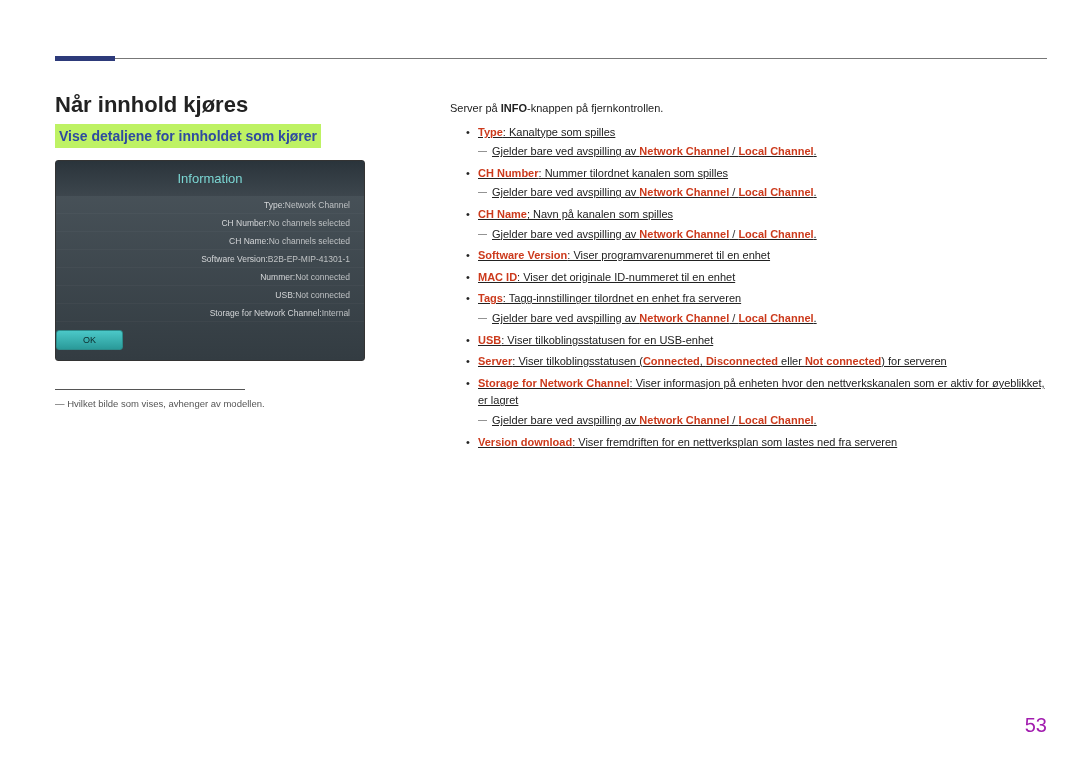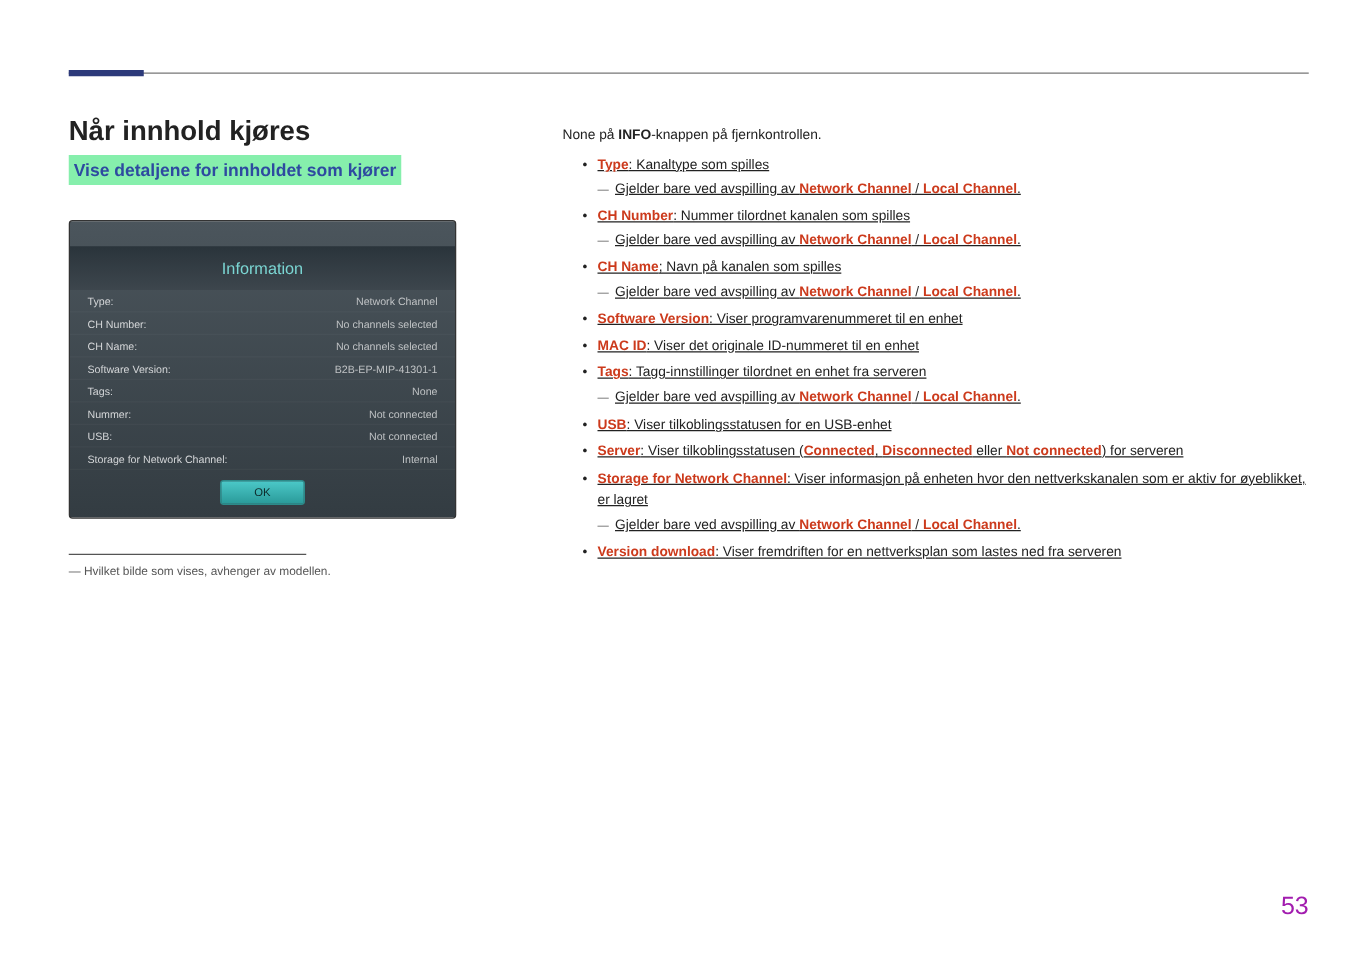--- a/index.html
+++ b/index.html
@@ -33,53 +33,52 @@
     left: 55px;
     width: 370px;
   }
   h1 {
     font-size: 22px;
     font-weight: 700;
     margin-bottom: 6px;
   }
   h2 {
     display: inline-block;
-    background: #86efac;
+    background: #bef264;
     color: #2e4aa0;
     font-size: 14px;
     font-weight: 700;
     padding: 4px 4px;
-    margin-bottom: 28px;
+    margin-bottom: 12px;
   }
   .info-panel {
     width: 310px;
     border: 1px solid #333;
     border-radius: 3px;
     background: linear-gradient(#4b555c, #333c42);
     color: #cfd2d4;
     font-size: 8.5px;
     padding-bottom: 10px;
   }
   .info-panel-title {
     text-align: center;
     color: #7bd6d3;
     font-size: 13px;
     padding: 10px 0 10px;
     background: linear-gradient(#2a343b, #3d464d);
-    margin-top: 20px;
   }
   .info-row {
     display: flex;
-    justify-content: space-between;
+    justify-content: flex-end;
     padding: 3.5px 14px;
     border-bottom: 1px solid rgba(255,255,255,0.03);
   }
   .info-row .label { color: #d4d6d8; }
   .info-row .value { color: #bfc2c4; }
-  .ok-btn-wrap { text-align: center; padding-top: 8px; }
+  .ok-btn-wrap { padding-top: 8px; }
   .ok-btn {
     display: inline-block;
     background: linear-gradient(#4bc8c8, #2a9a99);
     color: #0d2a2a;
     font-size: 9px;
     padding: 4px 26px;
     border-radius: 3px;
     border: 1px solid #2c8b8a;
   }
   .footnote-rule {
@@ -165,24 +164,20 @@
         </div>
         <div class="info-row">
           <span class="label">CH Name:</span>
           <span class="value">No channels selected</span>
         </div>
         <div class="info-row">
           <span class="label">Software Version:</span>
           <span class="value">B2B-EP-MIP-41301-1</span>
         </div>
         <div class="info-row">
-          <span class="label">Tags:</span>
-          <span class="value">None</span>
-        </div>
-        <div class="info-row">
           <span class="label">Nummer:</span>
           <span class="value">Not connected</span>
         </div>
         <div class="info-row">
           <span class="label">USB:</span>
           <span class="value">Not connected</span>
         </div>
         <div class="info-row">
           <span class="label">Storage for Network Channel:</span>
           <span class="value">Internal</span>
@@ -192,21 +187,21 @@
       <span class="ok-btn">OK</span>
     </div>
   </div>
 
   <div class="footnote-rule"></div>
   <div class="footnote">Hvilket bilde som vises, avhenger av modellen.</div>
 </div>
 
 <div class="right-col">
   <p class="intro">
-    <span>None på </span><span class="bold">INFO</span><span>-knappen på fjernkontrollen.</span>
+    <span>Server på </span><span class="bold">INFO</span><span>-knappen på fjernkontrollen.</span>
   </p>
 
   <ul class="main">
     <li>
       <span class="red">Type</span><span>: Kanaltype som spilles</span>
       <div class="sub">
         <span>Gjelder bare ved avspilling av </span><span class="red">Network Channel</span><span class="sep"> / </span><span class="red">Local Channel</span><span>.</span>
       </div>
     </li>
     <li>

